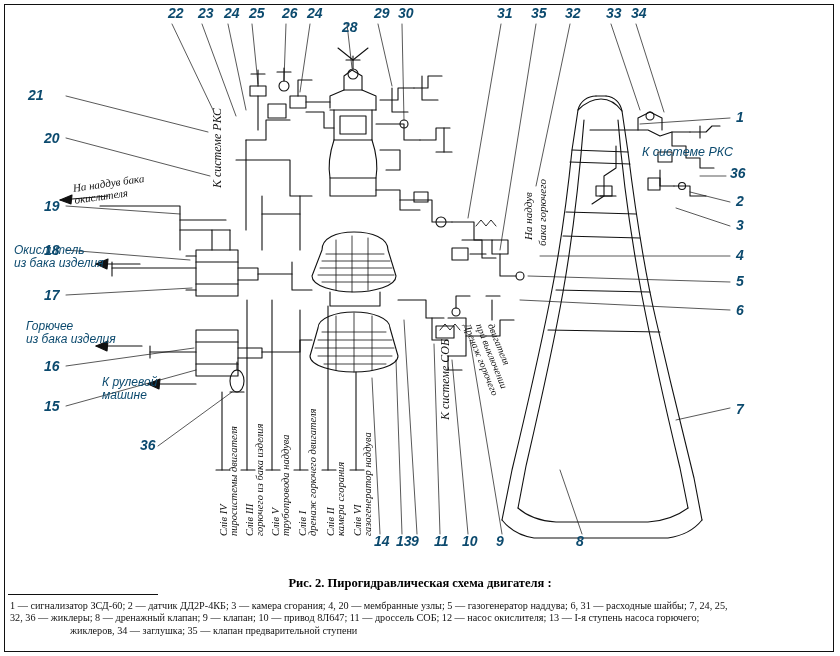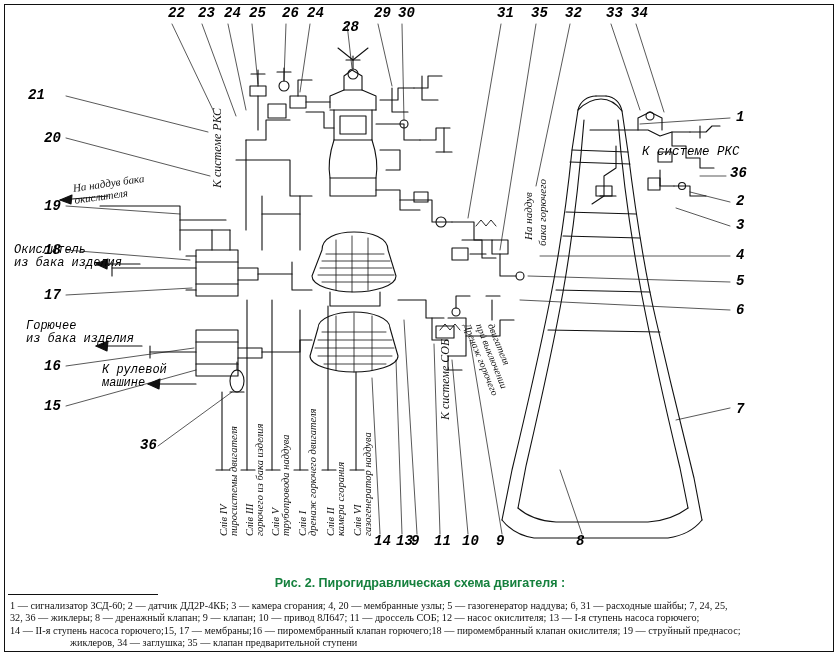--- a/index.html
+++ b/index.html
@@ -15,24 +15,24 @@
     position:absolute;left:0;top:0;width:840px;height:656px;
   }
   .frame{
     position:absolute;left:4px;top:4px;width:830px;height:648px;
     border:1px solid #111;
     box-sizing:border-box;
   }
   svg.art{position:absolute;left:0;top:0;width:840px;height:656px;}
   .lbl{
     position:absolute;
-    font-family:Liberation Mono, monospace;
+    font-family:Liberation Sans, sans-serif;
     font-style:italic;
     font-size:13px;
-    color:#000000;
+    color:#0c4a6e;
     white-space:nowrap;
     line-height:1.05;
   }
   .num{
     font-weight:bold;
     font-style:italic;
     font-size:14px;
   }
   .topnum{font-size:14px;font-weight:bold;font-style:italic;}
   .vert{
@@ -47,23 +47,23 @@
   .rot{
     position:absolute;
     transform-origin:0 0;
     font-family:"Liberation Serif", serif;
     font-style:italic;
     font-size:11px;
     white-space:nowrap;
   }
   .cap{
     position:absolute;
-    font-family:Liberation Sans, sans-serif;
+    font-family:Liberation Serif, serif;
     font-size:12px;
-    color:#15803d;
+    color:#000000;
   }
   #figcap{
     left:0;top:576px;width:840px;text-align:center;
     font-weight:bold;font-size:12.5px;
   }
   #legend{
     position:absolute;left:10px;top:600px;width:818px;
     font-family:"Liberation Serif", serif;
     font-size:10.2px;
     line-height:1.22;
@@ -361,21 +361,21 @@
   <div class="lbl" style="left:14px;top:244px;font-size:12px;">
     <span>Окислитель</span><br>
     <span>из бака изделия</span>
   </div>
 
   <div class="lbl" style="left:26px;top:320px;font-size:12px;">
     <span>Горючее</span><br>
     <span>из бака изделия</span>
   </div>
 
-  <div class="lbl" style="left:102px;top:364px;font-size:12px;">
+  <div class="lbl" style="left:102px;top:376px;font-size:12px;">
     <span>К рулевой</span><br>
     <span>машине</span>
   </div>
 
   <div class="vert" style="left:210px;top:188px;font-size:12px;">К системе РКС</div>
 
   <div class="lbl" style="left:642px;top:146px;font-size:12.5px;">К системе РКС</div>
 
   <div class="vert" style="left:522px;top:240px;font-size:11px;">На наддув</div>
   <div class="vert" style="left:536px;top:246px;font-size:11px;">бака горючего</div>
@@ -404,17 +404,16 @@
   <div class="vert" style="left:352px;top:536px;">Слiв VI</div>
   <div class="vert" style="left:362px;top:536px;">газогенератор наддува</div>
 
   <div class="cap" id="figcap">Рис. 2.   Пирогидравлическая схема двигателя :</div>
 
   <div class="rule"></div>
 
   <div id="legend">
     <span class="ln">1 — сигнализатор ЗСД-60; 2 — датчик ДД2Р-4КБ; 3 — камера сгорания; 4, 20 — мембранные узлы; 5 — газогенератор наддува; 6, 31 — расходные шайбы; 7, 24, 25,</span>
     <span class="ln">32, 36 — жиклеры; 8 — дренажный клапан; 9 — клапан; 10 — привод 8Л647; 11 — дроссель СОБ; 12 — насос окислителя; 13 — I-я ступень насоса горючего;</span>
-    <span class="ln">14 — II-я ступень насоса горючего;15, 17 — мембраны;16 — пиромембранный клапан горючего;18 — пиромембранный клапан окислителя; 19 — струйный преднасос;</span>
     <span class="ln" style="text-indent:60px;">жиклеров, 34 — заглушка; 35 — клапан предварительной ступени</span>
   </div>
 
 </div>
 
 </body></html>

